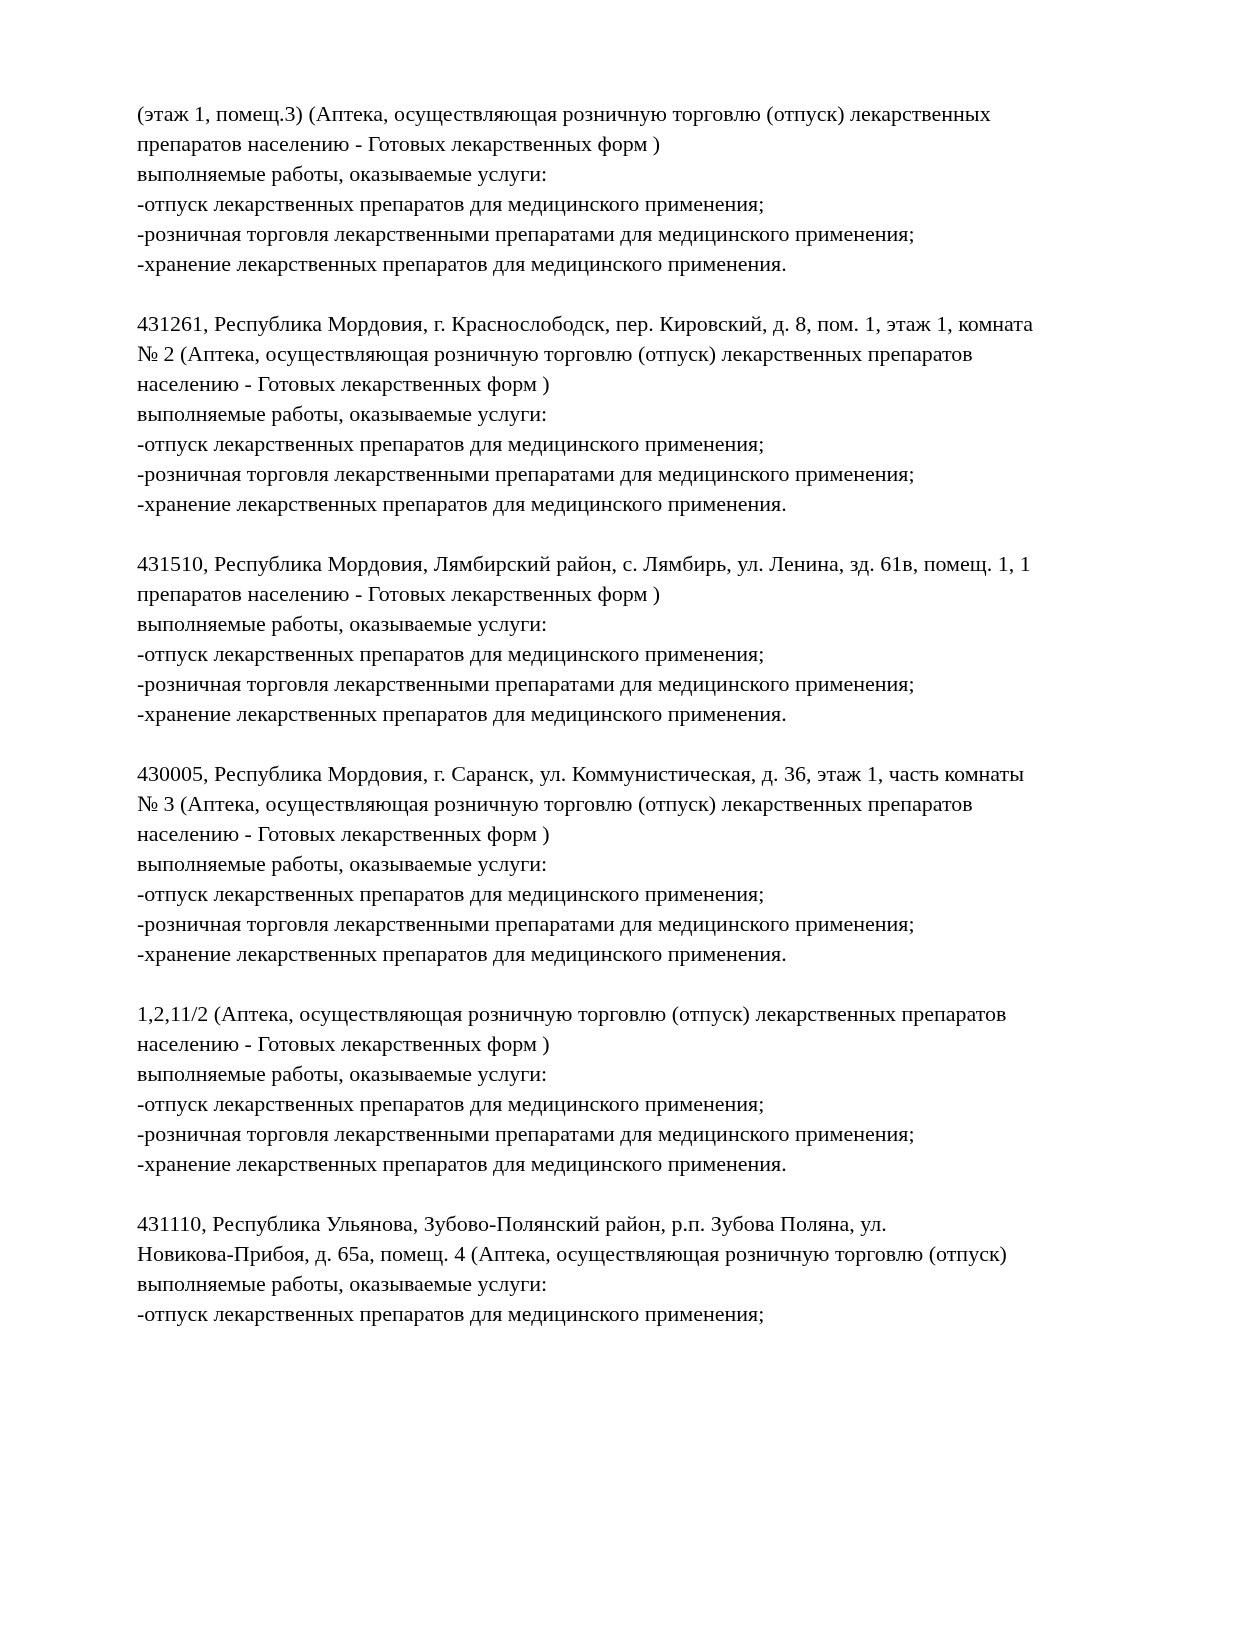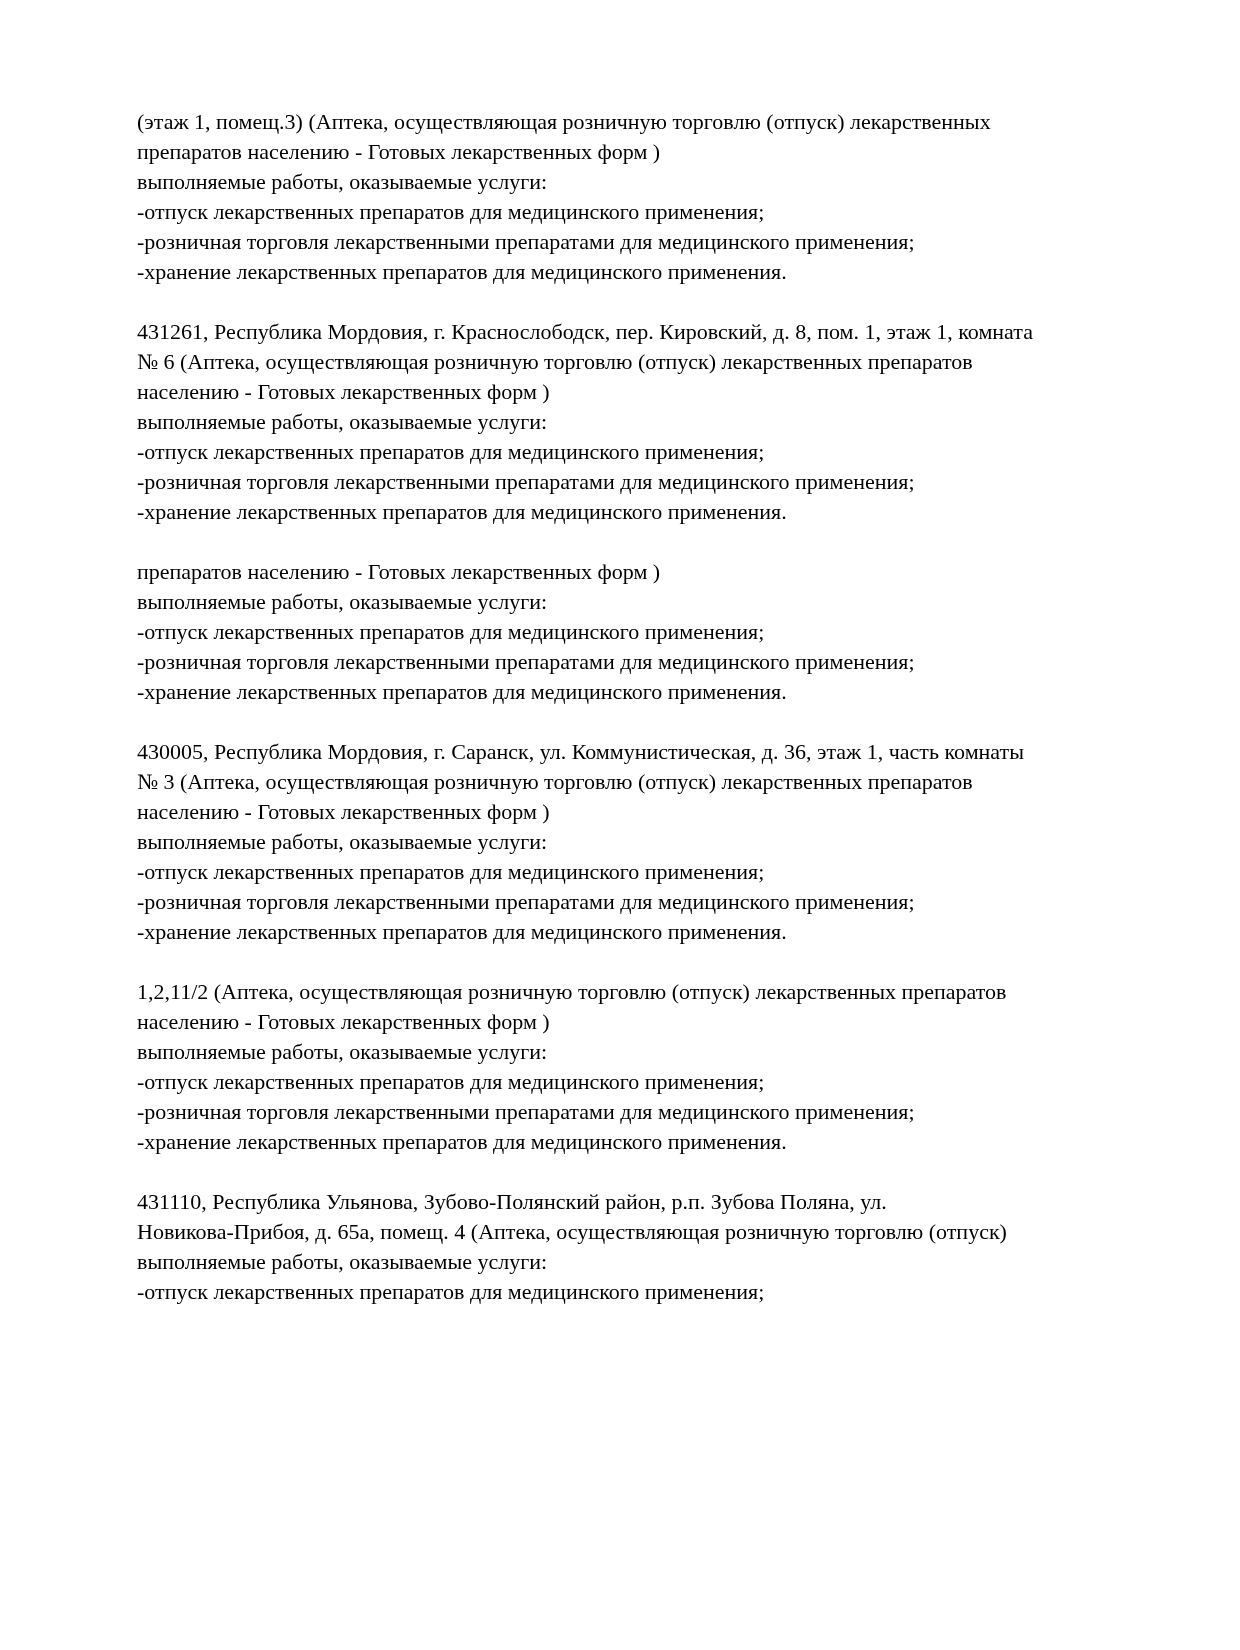--- a/index.html
+++ b/index.html
@@ -15,21 +15,21 @@
     overflow: hidden;
   }
   .page {
     box-sizing: border-box;
     width: 1240px;
     height: 1650px;
     padding: 99px 90px 0 137px;
     background: #ffffff;
   }
   .block {
-    margin: 8px 0 30px 0;
+    margin: 0 0 30px 0;
     font-family: Liberation Serif, serif;
   }
   .line {
     font-size: 22px;
     line-height: 30px;
     white-space: pre;
     letter-spacing: 0;
   }
 </style>
 </head>
@@ -40,28 +40,29 @@
       <div class="block">
         <div class="line">(этаж 1, помещ.3) (Аптека, осуществляющая розничную торговлю (отпуск) лекарственных</div>
         <div class="line">препаратов населению - Готовых лекарственных форм )</div>
         <div class="line">выполняемые работы, оказываемые услуги:</div>
         <div class="line">-отпуск лекарственных препаратов для медицинского применения;</div>
         <div class="line">-розничная торговля лекарственными препаратами для медицинского применения;</div>
         <div class="line">-хранение лекарственных препаратов для медицинского применения.</div>
       </div>
       <div class="block">
         <div class="line">431261, Республика Мордовия, г. Краснослободск, пер. Кировский, д. 8, пом. 1, этаж 1, комната</div>
-        <div class="line">№ 6 (Аптека, осуществляющая розничную торговлю (отпуск) лекарственных препаратов</div>
+        <div class="line">№ 2 (Аптека, осуществляющая розничную торговлю (отпуск) лекарственных препаратов</div>
         <div class="line">населению - Готовых лекарственных форм )</div>
         <div class="line">выполняемые работы, оказываемые услуги:</div>
         <div class="line">-отпуск лекарственных препаратов для медицинского применения;</div>
         <div class="line">-розничная торговля лекарственными препаратами для медицинского применения;</div>
         <div class="line">-хранение лекарственных препаратов для медицинского применения.</div>
       </div>
       <div class="block">
+        <div class="line">431510, Республика Мордовия, Лямбирский район, с. Лямбирь, ул. Ленина, зд. 61в, помещ. 1, 1</div>
         <div class="line">препаратов населению - Готовых лекарственных форм )</div>
         <div class="line">выполняемые работы, оказываемые услуги:</div>
         <div class="line">-отпуск лекарственных препаратов для медицинского применения;</div>
         <div class="line">-розничная торговля лекарственными препаратами для медицинского применения;</div>
         <div class="line">-хранение лекарственных препаратов для медицинского применения.</div>
       </div>
       <div class="block">
         <div class="line">430005, Республика Мордовия, г. Саранск, ул. Коммунистическая, д. 36, этаж 1, часть комнаты</div>
         <div class="line">№ 3 (Аптека, осуществляющая розничную торговлю (отпуск) лекарственных препаратов</div>
         <div class="line">населению - Готовых лекарственных форм )</div>

